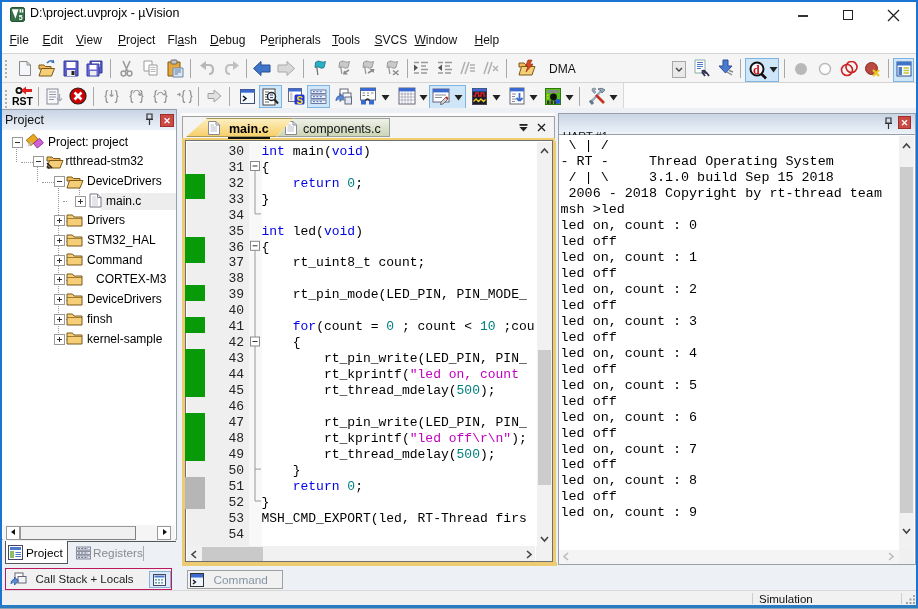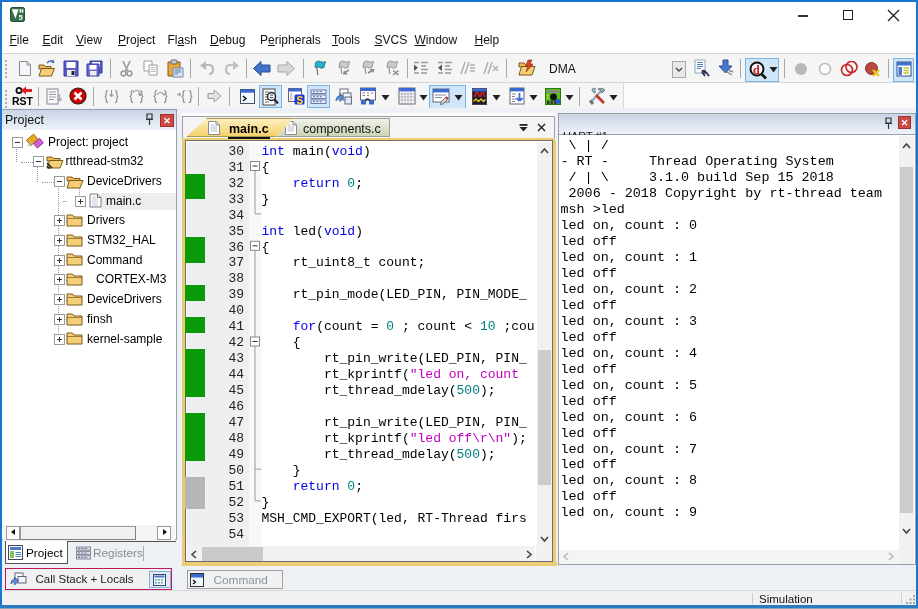--- a/index.html
+++ b/index.html
@@ -57,20 +57,21 @@
 <div id="win">
   <div class="ab" id="title"></div>
   <svg class="ab" style="left:10px;top:7px" width="15" height="15" viewBox="0 0 15 15">
     <rect x="0" y="0" width="15" height="15" rx="3" fill="#356f47"></rect>
     <rect x="0.4" y="0.4" width="14.2" height="14.2" rx="2.6" fill="none" stroke="#1d4a2c" stroke-width="0.8"></rect>
     <path d="M1.8 2.2 L8.6 2.2 L5.4 11.8 Z" fill="#fff"></path>
     <rect x="9.6" y="2.2" width="1.7" height="3.4" fill="#fff"></rect>
     <rect x="12" y="2.2" width="1.3" height="3.4" fill="#fff"></rect>
     <text x="8.8" y="13.2" font-size="7" fill="#fff" font-family="Liberation Sans" font-weight="bold">5</text>
   </svg>
+  <div class="ab" id="ttext">D:\project.uvprojx - µVision</div>
   <div class="ab" style="left:798px;top:15px;width:10px;height:1.5px;background:#333"></div>
   <div class="ab" style="left:842.5px;top:10px;width:10px;height:10px;border:1.3px solid #222;box-sizing:border-box"></div>
   <svg class="ab" style="left:887px;top:9px" width="13" height="13" viewBox="0 0 13 13">
     <path d="M1 1 L12 12 M12 1 L1 12" stroke="#222" stroke-width="1.3"></path>
   </svg>
 
   <div class="ab" id="menu">
     <span style="left:7.5px"><u>F</u>ile</span>
     <span style="left:40.5px"><u>E</u>dit</span>
     <span style="left:74px"><u>V</u>iew</span>

